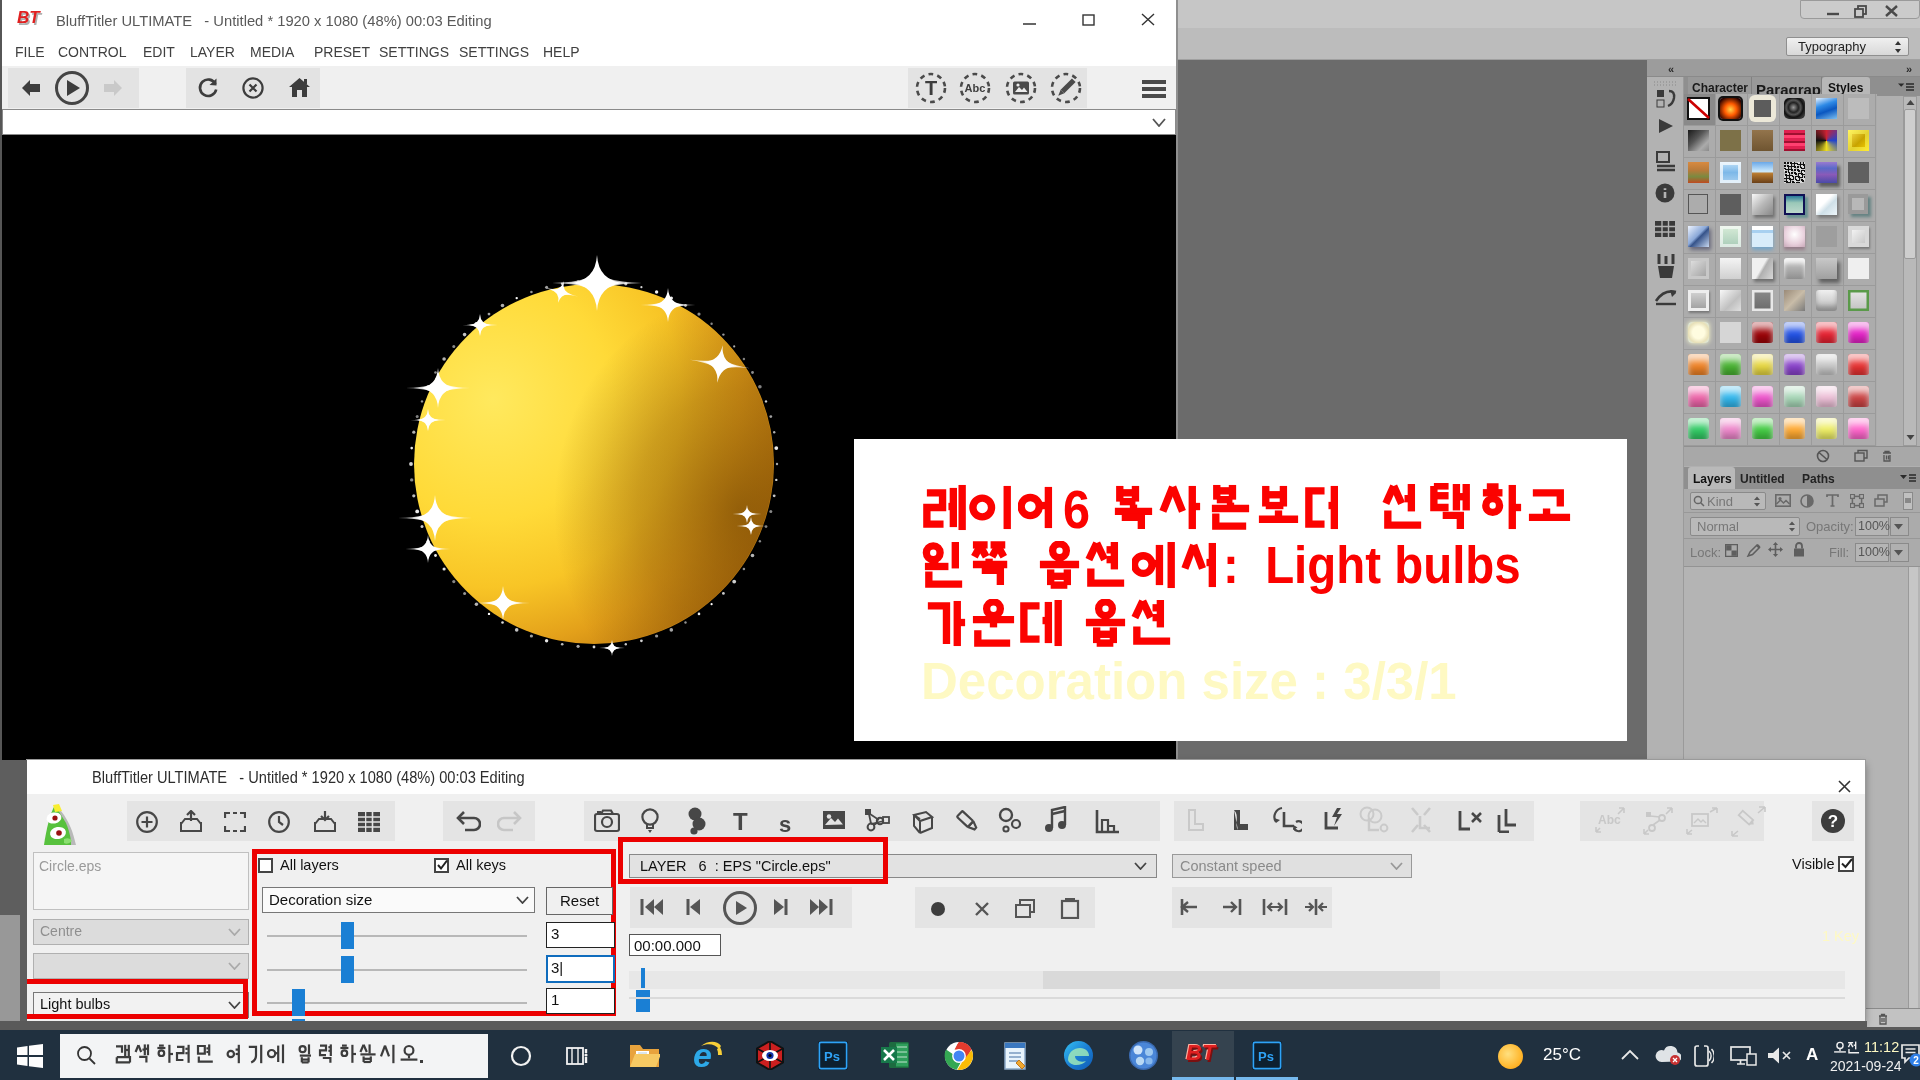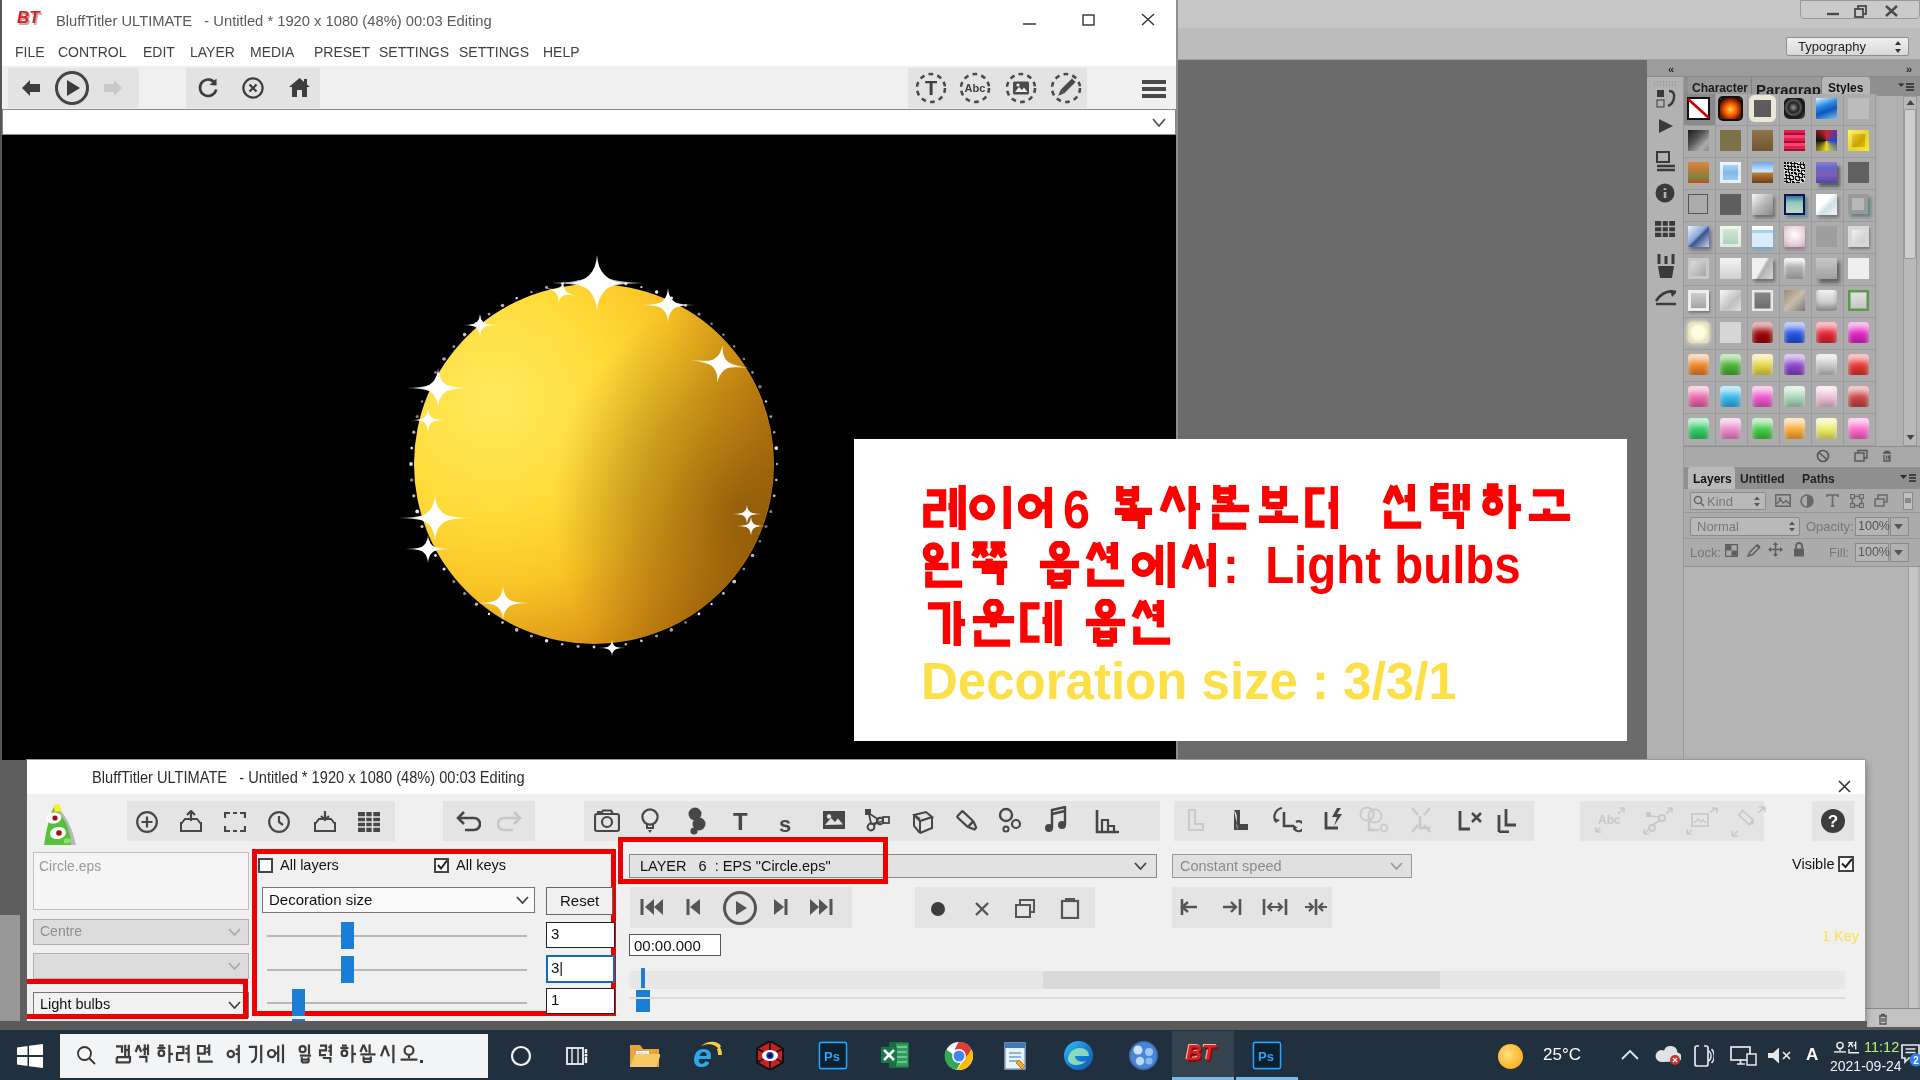--- a/index.html
+++ b/index.html
@@ -782,21 +782,21 @@
     <path d="M32 90 H66" fill="none" stroke="#fb0200" stroke-width="15"></path>
   </svg>
 <svg style="position:absolute;left:1129px;top:599px" width="49" height="49" viewBox="0 0 100 100">
     <path d="M28 4 L12 38" fill="none" stroke="#fb0200" stroke-width="15"></path>
     <path d="M28 4 L44 38" fill="none" stroke="#fb0200" stroke-width="15"></path>
     <path d="M48 18 H60" fill="none" stroke="#fb0200" stroke-width="15"></path>
     <path d="M48 38 H60" fill="none" stroke="#fb0200" stroke-width="15"></path>
     <path d="M64 2 V58" fill="none" stroke="#fb0200" stroke-width="15"></path>
     <path d="M16 56 V86 H84" fill="none" stroke="#fb0200" stroke-width="15"></path>
   </svg>
-<div class="abs" style="left:921px;top:652px;font-size:51px;color:#fde047;white-space:nowrap;transform:scaleX(1.0);transform-origin:left;"><b>Decoration size : 3/3/1</b></div>
+<div class="abs" style="left:921px;top:652px;font-size:51px;color:#fef9c3;white-space:nowrap;transform:scaleX(1.0);transform-origin:left;"><b>Decoration size : 3/3/1</b></div>
 <div class="abs" style="left:27px;top:760px;width:1838px;height:261px;background:#f0f0f0;outline:1px solid #9a9a9a;box-shadow:0 4px 8px rgba(0,0,0,0.4);"></div>
 <div class="abs" style="left:27px;top:760px;width:1838px;height:34px;background:#fff;"></div>
 <div class="abs" style="left:92px;top:768px;font-size:17px;color:#2d2d2d;white-space:nowrap;transform:scaleX(0.86);transform-origin:left;">BluffTitler ULTIMATE&nbsp;&nbsp; - Untitled * 1920 x 1080 (48%) 00:03 Editing</div>
 <svg class="abs" style="left:1837px;top:779px;" width="15" height="15" viewBox="0 0 15 15">
     <path d="M2 2 L13 13 M13 2 L2 13" stroke="#333" stroke-width="1.6"></path>
   </svg>
 <svg class="abs" style="left:38px;top:803px;" width="42" height="44" viewBox="0 0 42 44">
     <path d="M14 42 C10 28 12 14 20 4 L26 12 C34 24 36 34 38 42 Z" fill="#b9b9b9"></path>
     <path d="M6 42 C8 28 12 10 17 2 L28 20 C32 30 33 36 33 42 Z" fill="#57c13d"></path>
     <path d="M15 2 L21 1 L24 8 L17 9 Z" fill="#f8ee30"></path>
@@ -1079,21 +1079,21 @@
     <path d="M12 1 V17" stroke="#555" stroke-width="2.6"></path>
     <path d="M1 9 H9 M5 5 L9 9 L5 13 M23 9 H15 M19 5 L15 9 L19 13" fill="none" stroke="#555" stroke-width="2.2"></path>
   </svg>
 <div class="abs" style="left:629px;top:934px;width:92px;height:22px;background:#fff;border:1px solid #555;"></div>
 <div class="abs" style="left:634px;top:937px;font-size:15px;color:#111;white-space:nowrap;">00:00.000</div>
 <div class="abs" style="left:629px;top:971px;width:1216px;height:18px;background:#e7e7e7;"></div>
 <div class="abs" style="left:1043px;top:971px;width:397px;height:18px;background:#d9d9d9;"></div>
 <div class="abs" style="left:641px;top:968px;width:4px;height:20px;background:#1a7fd4;"></div>
 <div class="abs" style="left:636px;top:990px;width:14px;height:22px;background:#1a7fd4;"></div>
 <div class="abs" style="left:629px;top:997px;width:1216px;height:2px;background:#dadada;"></div>
-<div class="abs" style="left:1822px;top:928px;font-size:14.5px;color:#fde047;white-space:nowrap;">1 Key</div>
+<div class="abs" style="left:1822px;top:928px;font-size:14.5px;color:#fef9c3;white-space:nowrap;">1 Key</div>
 <div class="abs" style="left:0px;top:760px;width:27px;height:262px;background:#5e5e5e;"></div>
 <div class="abs" style="left:0px;top:915px;width:20px;height:107px;background:#989898;"></div>
 <div class="abs" style="left:0px;top:1021px;width:1867px;height:9px;background:#5a5a5a;"></div>
 <div class="abs" style="left:1865px;top:1027px;width:55px;height:4px;background:#5a5a5a;"></div>
 <div class="abs" style="left:0px;top:1030px;width:1920px;height:50px;background:#20303f;"></div>
 <svg class="abs" style="left:17px;top:1044px;" width="26" height="24" viewBox="0 0 26 24">
     <path d="M0 3.5 L10.5 2 V11 H0 Z M12 1.8 L26 0 V11 H12 Z M0 13 H10.5 V22 L0 20.5 Z M12 13 H26 V24 L12 22.2 Z" fill="#fdfdfd"></path>
   </svg>
 <div class="abs" style="left:60px;top:1034px;width:428px;height:44px;background:#f3f4f5;"></div>
 <svg class="abs" style="left:76px;top:1045px;" width="20" height="20" viewBox="0 0 20 20">
@@ -1318,19 +1318,19 @@
     <path d="M8 78 H92" fill="none" stroke="#f0f0f0" stroke-width="10"></path>
   </svg>
 <svg style="position:absolute;left:1847px;top:1041px" width="14" height="14" viewBox="0 0 100 100">
     <path d="M8 12 H44" fill="none" stroke="#f0f0f0" stroke-width="10"></path>
     <path d="M26 14 L10 44" fill="none" stroke="#f0f0f0" stroke-width="10"></path>
     <path d="M26 14 L42 44" fill="none" stroke="#f0f0f0" stroke-width="10"></path>
     <path d="M48 30 H58" fill="none" stroke="#f0f0f0" stroke-width="10"></path>
     <path d="M62 4 V60" fill="none" stroke="#f0f0f0" stroke-width="10"></path>
     <path d="M14 58 V84 H86" fill="none" stroke="#f0f0f0" stroke-width="10"></path>
   </svg>
-<div class="abs" style="left:1864px;top:1039px;font-size:14.5px;color:#bef264;white-space:nowrap;">11:12</div>
+<div class="abs" style="left:1864px;top:1039px;font-size:14.5px;color:#fef9c3;white-space:nowrap;">11:12</div>
 <div class="abs" style="left:1830px;top:1058px;font-size:14px;color:#f0f0f0;white-space:nowrap;">2021-09-24</div>
 <svg class="abs" style="left:1899px;top:1042px;" width="24" height="26" viewBox="0 0 24 26">
     <path d="M3 3 h17 v13 h-10 l-4 4 v-4 h-3 Z" fill="none" stroke="#e8e8e8" stroke-width="1.7"></path>
     <path d="M6.5 7 h10 M6.5 10.5 h10" stroke="#e8e8e8" stroke-width="1.4"></path>
     <circle cx="17" cy="18" r="6.5" fill="#2f7fe8"></circle>
     <text x="17" y="22" text-anchor="middle" font-size="10" font-weight="bold" fill="#fff" font-family="Liberation Sans">2</text>
   </svg>
 </body></html>

